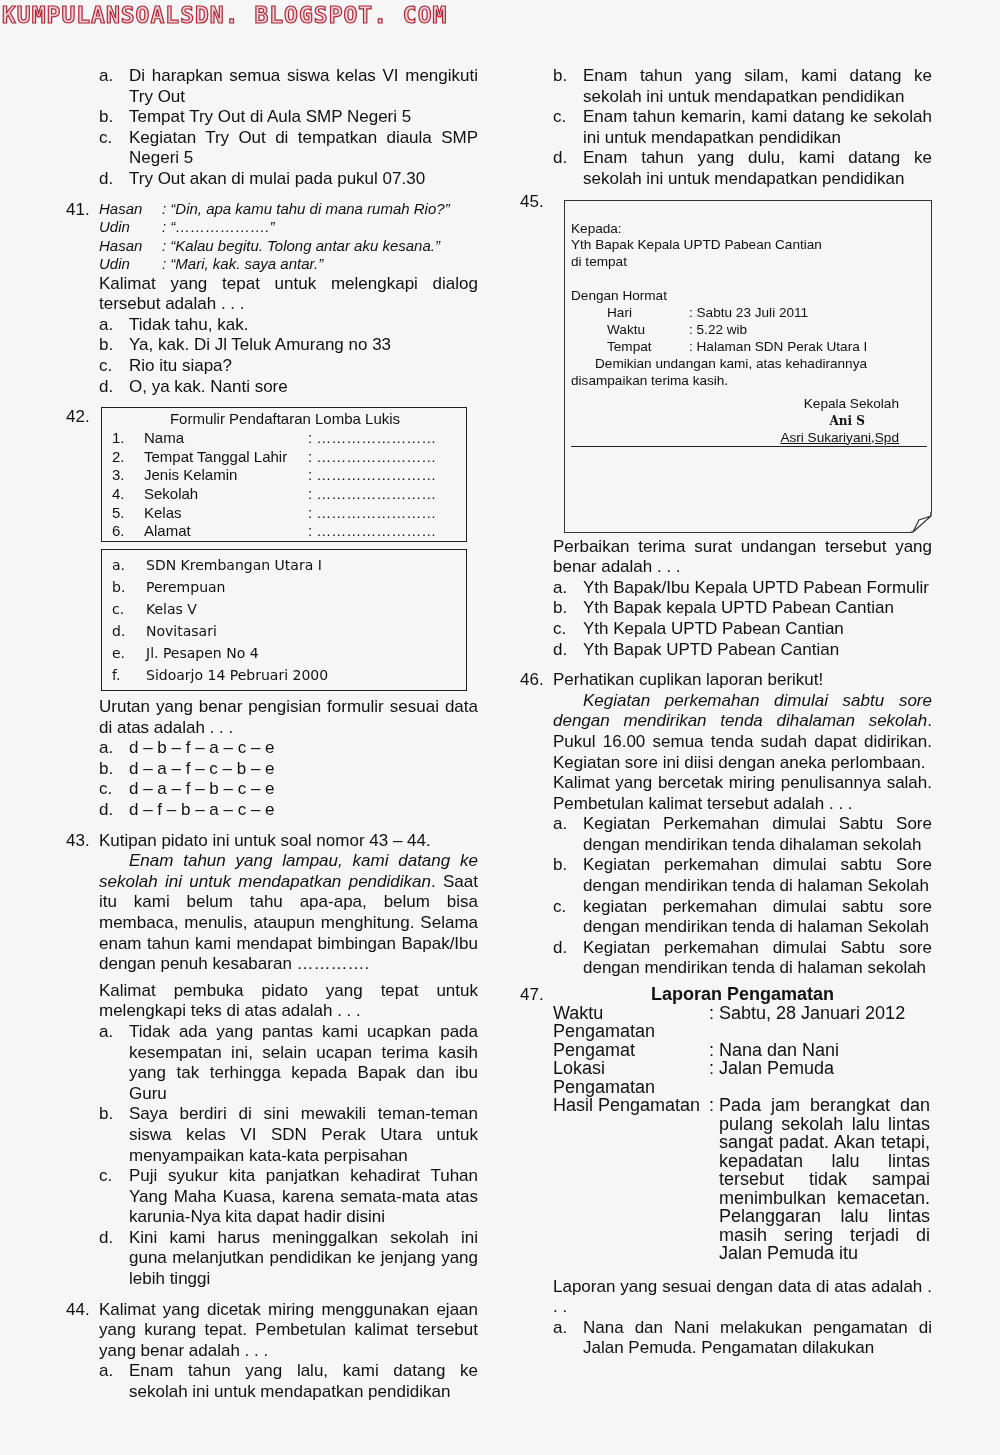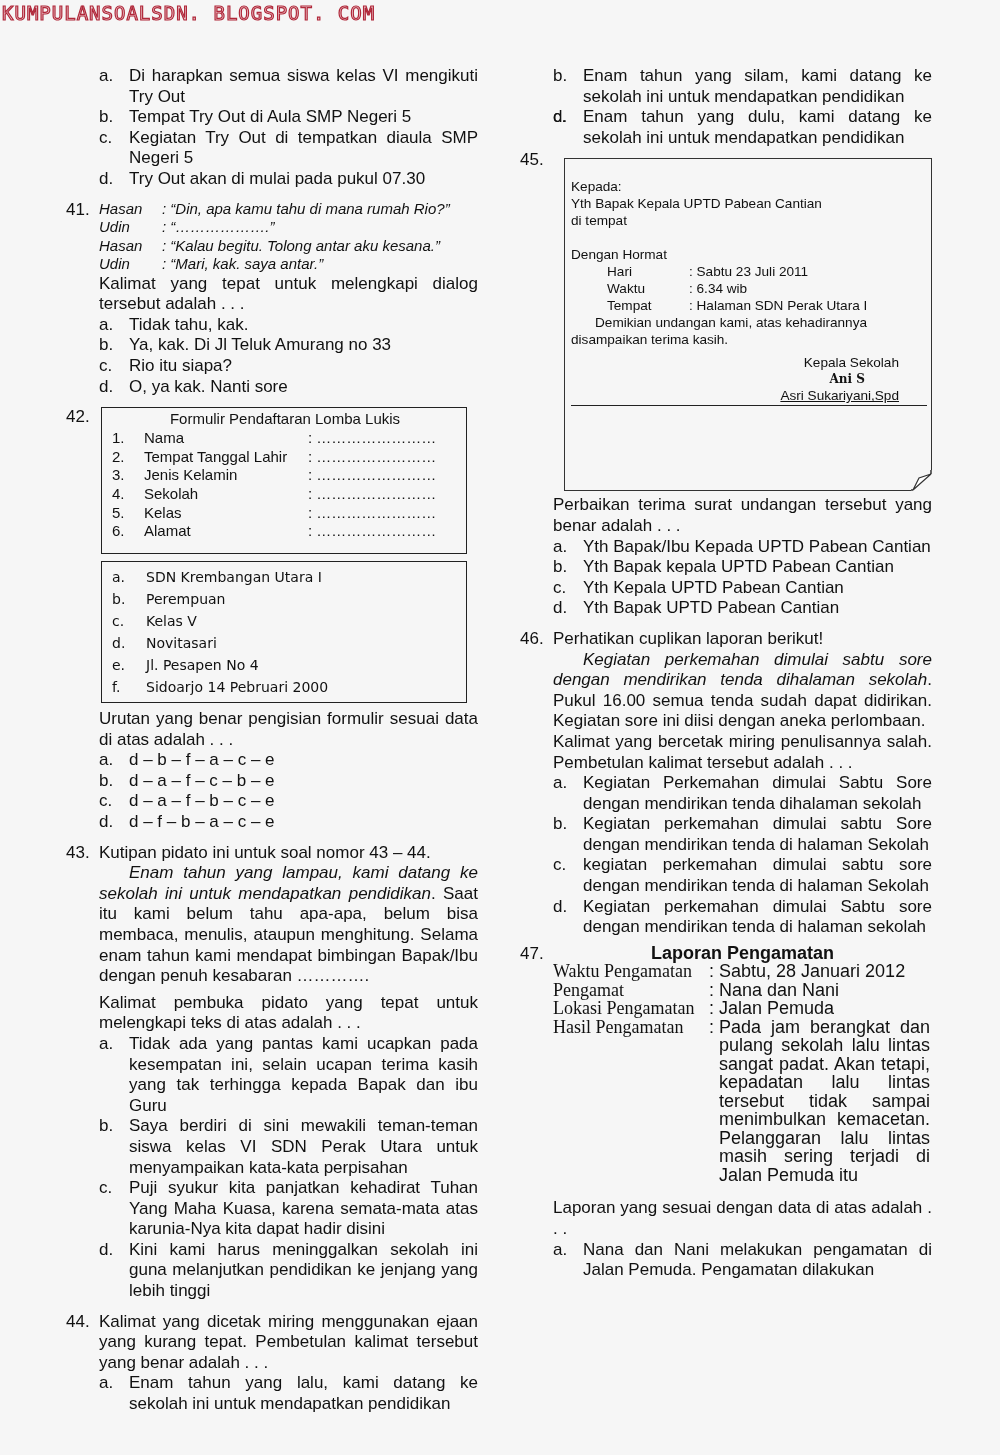--- a/index.html
+++ b/index.html
@@ -6,21 +6,21 @@
   body {
     width: 1000px; height: 1455px; overflow: hidden;
     background: #f6f6f6;
     font-family: "Liberation Sans", sans-serif;
     color: #111;
     position: relative;
   }
   .watermark {
     position: absolute; left: 2px; top: 2px;
     font-family: "DejaVu Sans Mono", monospace;
-    font-weight: normal; font-size: 19px; letter-spacing: 1px;
+    font-weight: bold; font-size: 23px; letter-spacing: 1px;
     color: #f0d0d4;
     -webkit-text-stroke: 1.2px #b0283a;
     text-transform: uppercase;
   }
   .col { position: absolute; top: 66px; font-size: 17px; line-height: 20.6px; }
   .left { left: 66px; width: 412px; }
   .right { left: 520px; width: 412px; }
   .q { position: relative; padding-left: 33px; }
   .qnum { position: absolute; left: 0; top: 0; }
   .opt { position: relative; padding-left: 30px; text-align: justify; }
@@ -29,21 +29,21 @@
   .it { font-style: italic; }
   .indent { text-indent: 30px; }
   .gap { height: 6px; }
   .gap2 { height: 10px; }
   
   .dlg { font-style: italic; font-size: 15px; line-height: 18.5px; }
   .dlg .row { display: flex; }
   .dlg .sp { width: 63px; }
   
   .box { border: 1.5px solid #222; margin-left: 2px; }
-  .formbox { padding: 2px 8px 12px 10px; font-size: 15px; line-height: 18.7px; width: 346px; }
+  .formbox { padding: 2px 8px 0 10px; font-size: 15px; line-height: 18.7px; width: 346px; }
   .formbox .title { text-align: center; }
   .formbox .frow { display: flex; }
   .formbox .fn { width: 32px; }
   .formbox .fl { width: 164px; }
   .formbox .fd { flex: 1; }
   .ansbox { margin-top: 7px; padding: 4px 8px 4px 10px; font-family: "DejaVu Sans", sans-serif; font-size: 14px; line-height: 22px; width: 346px; }
   .ansbox .arow { display: flex; }
   .ansbox .al { width: 34px; }
   
   .letter { position: relative; border: 1.5px solid #333; margin-left: 44px; margin-top: 0; width: 368px; height: 333px;
@@ -51,21 +51,21 @@
   .letter .lrow { display: flex; }
   .letter .lk { width: 82px; padding-left: 36px; }
   .letter .sig { text-align: right; padding-right: 28px; }
   .letter .signame { font-family: "DejaVu Serif", serif; font-weight: bold; font-size: 12px; text-align: right; padding-right: 62px; }
   .letter .line { border-bottom: 1.5px solid #222; margin-top: 0; }
   .letter .fold { position: absolute; right: -2px; bottom: -2px; width: 22px; height: 22px; }
   .q45label { position: absolute; left: 0; top: -8px; }
   
   .rep { font-size: 18px; line-height: 18.5px; }
   .rep .rrow { display: flex; }
-  .rep .rk { width: 156px; font-family: Liberation Serif, serif; }
+  .rep .rk { width: 156px; }
   .rep .rc { width: 10px; }
   .rep .rv { flex: 1; text-align: justify; }
   .rep .rtitle { text-align: center; font-weight: bold; }
 </style>
 </head>
 <body>
 
 <div class="watermark">KUMPULANSOALSDN. BLOGSPOT. COM</div>
 
 <div class="col left">
@@ -197,62 +197,62 @@
     <span class="qnum">44.</span>
     <div class="just">Kalimat yang dicetak miring menggunakan ejaan yang kurang tepat. Pembetulan kalimat tersebut yang benar adalah . . .</div>
     <div class="opt"><span class="ol">a.</span><span>Enam tahun yang lalu, kami datang ke sekolah ini untuk mendapatkan pendidikan</span></div>
   </div>
 </div>
 
 <div class="col right">
 
   <div class="q">
     <div class="opt"><span class="ol">b.</span><span>Enam tahun yang silam, kami datang ke sekolah ini untuk mendapatkan pendidikan</span></div>
-    <div class="opt"><span class="ol">c.</span></div>
+    <div class="opt"><span class="ol">c.</span><span>Enam tahun kemarin, kami datang ke sekolah ini untuk mendapatkan pendidikan</span></div>
     <div class="opt"><span class="ol">d.</span><span>Enam tahun yang dulu, kami datang ke sekolah ini untuk mendapatkan pendidikan</span></div>
   </div>
 
   <div class="gap2"></div>
 
   <div style="position:relative;">
     <span class="q45label">45.</span>
     <div class="letter">
       <div>Kepada:</div>
       <div>Yth Bapak Kepala UPTD Pabean Cantian</div>
       <div>di tempat</div>
       <div style="height:17px"></div>
       <div>Dengan Hormat</div>
       <div class="lrow">
           <span class="lk">Hari</span>
           <span>: Sabtu 23 Juli 2011</span>
         </div>
       <div class="lrow">
           <span class="lk">Waktu</span>
-          <span>: 6.34 wib</span>
+          <span>: 5.22 wib</span>
         </div>
       <div class="lrow">
           <span class="lk">Tempat</span>
           <span>: Halaman SDN Perak Utara I</span>
         </div>
       <div style="text-indent:24px">Demikian undangan kami, atas kehadirannya disampaikan terima kasih.</div>
       <div style="height:6px"></div>
       <div class="sig">Kepala Sekolah</div>
       <div class="signame">Ani S</div>
       <div class="sig line"><span style="text-decoration:underline">Asri Sukariyani,Spd</span></div>
       <svg class="fold" viewBox="0 0 22 22">
         <rect x="0" y="0" width="22" height="22" fill="#f6f6f6"></rect>
         <path d="M2 20 L20 4 L8 8 Z" fill="#fff" stroke="#333" stroke-width="1.2"></path>
         <path d="M0 20 L2 20" stroke="#333" stroke-width="1.5"></path>
         <path d="M20 0 L20 4" stroke="#333" stroke-width="1.5"></path>
       </svg>
     </div>
     <div style="height:4px"></div>
     <div class="q">
       <div class="just">Perbaikan terima surat undangan tersebut yang benar adalah . . .</div>
-      <div class="opt"><span class="ol">a.</span><span>Yth Bapak/Ibu Kepada UPTD Pabean Cantian</span></div>
+      <div class="opt"><span class="ol">a.</span><span>Yth Bapak/Ibu Kepala UPTD Pabean Formulir</span></div>
       <div class="opt"><span class="ol">b.</span><span>Yth Bapak kepala UPTD Pabean Cantian</span></div>
       <div class="opt"><span class="ol">c.</span><span>Yth Kepala UPTD Pabean Cantian</span></div>
       <div class="opt"><span class="ol">d.</span><span>Yth Bapak UPTD Pabean Cantian</span></div>
     </div>
   </div>
 
   <div class="gap2"></div>
 
   <div class="q">
     <span class="qnum">46.</span>

